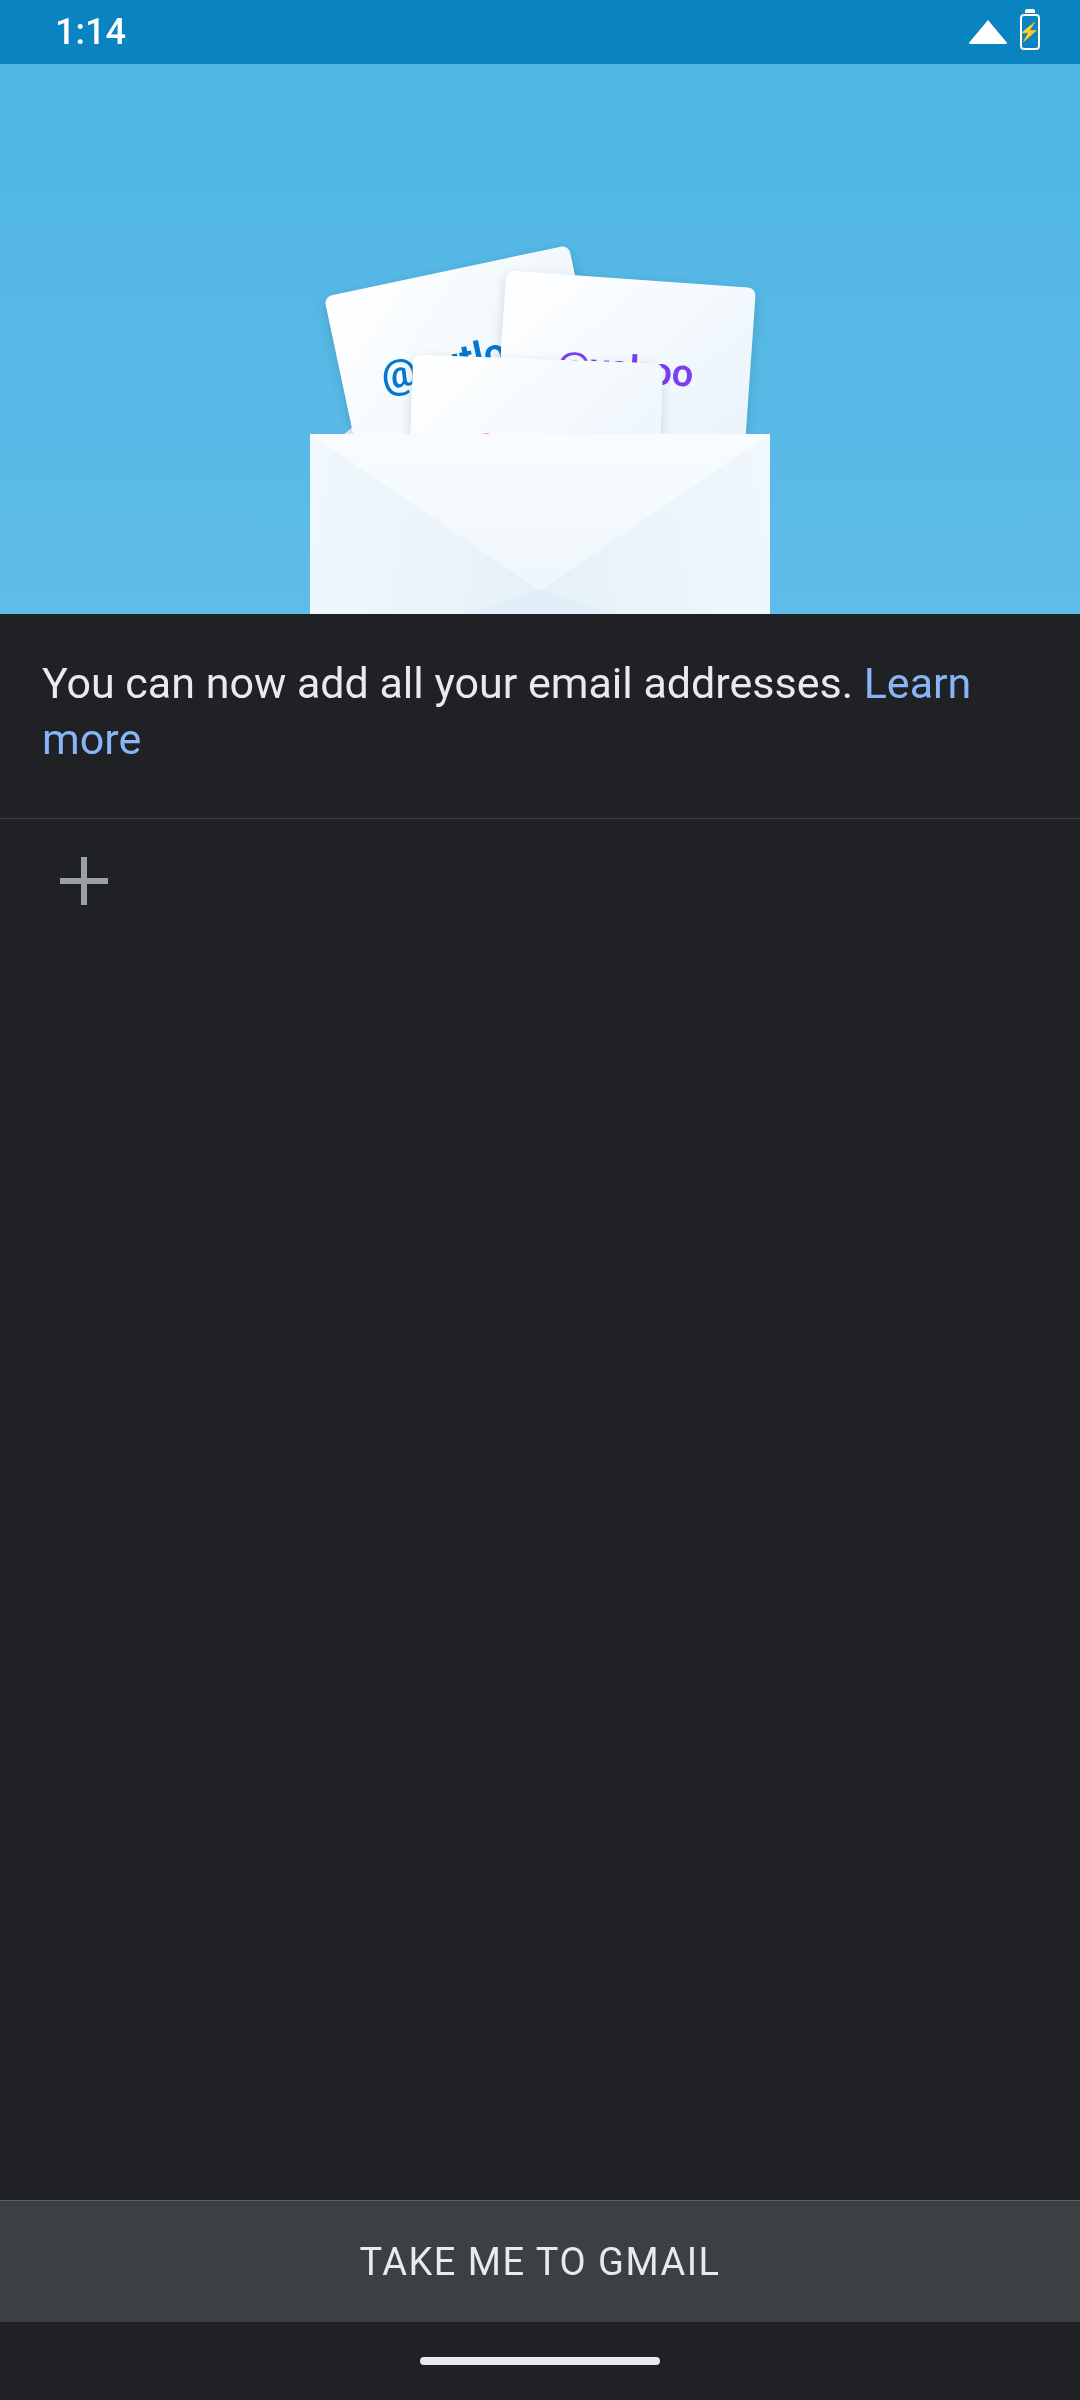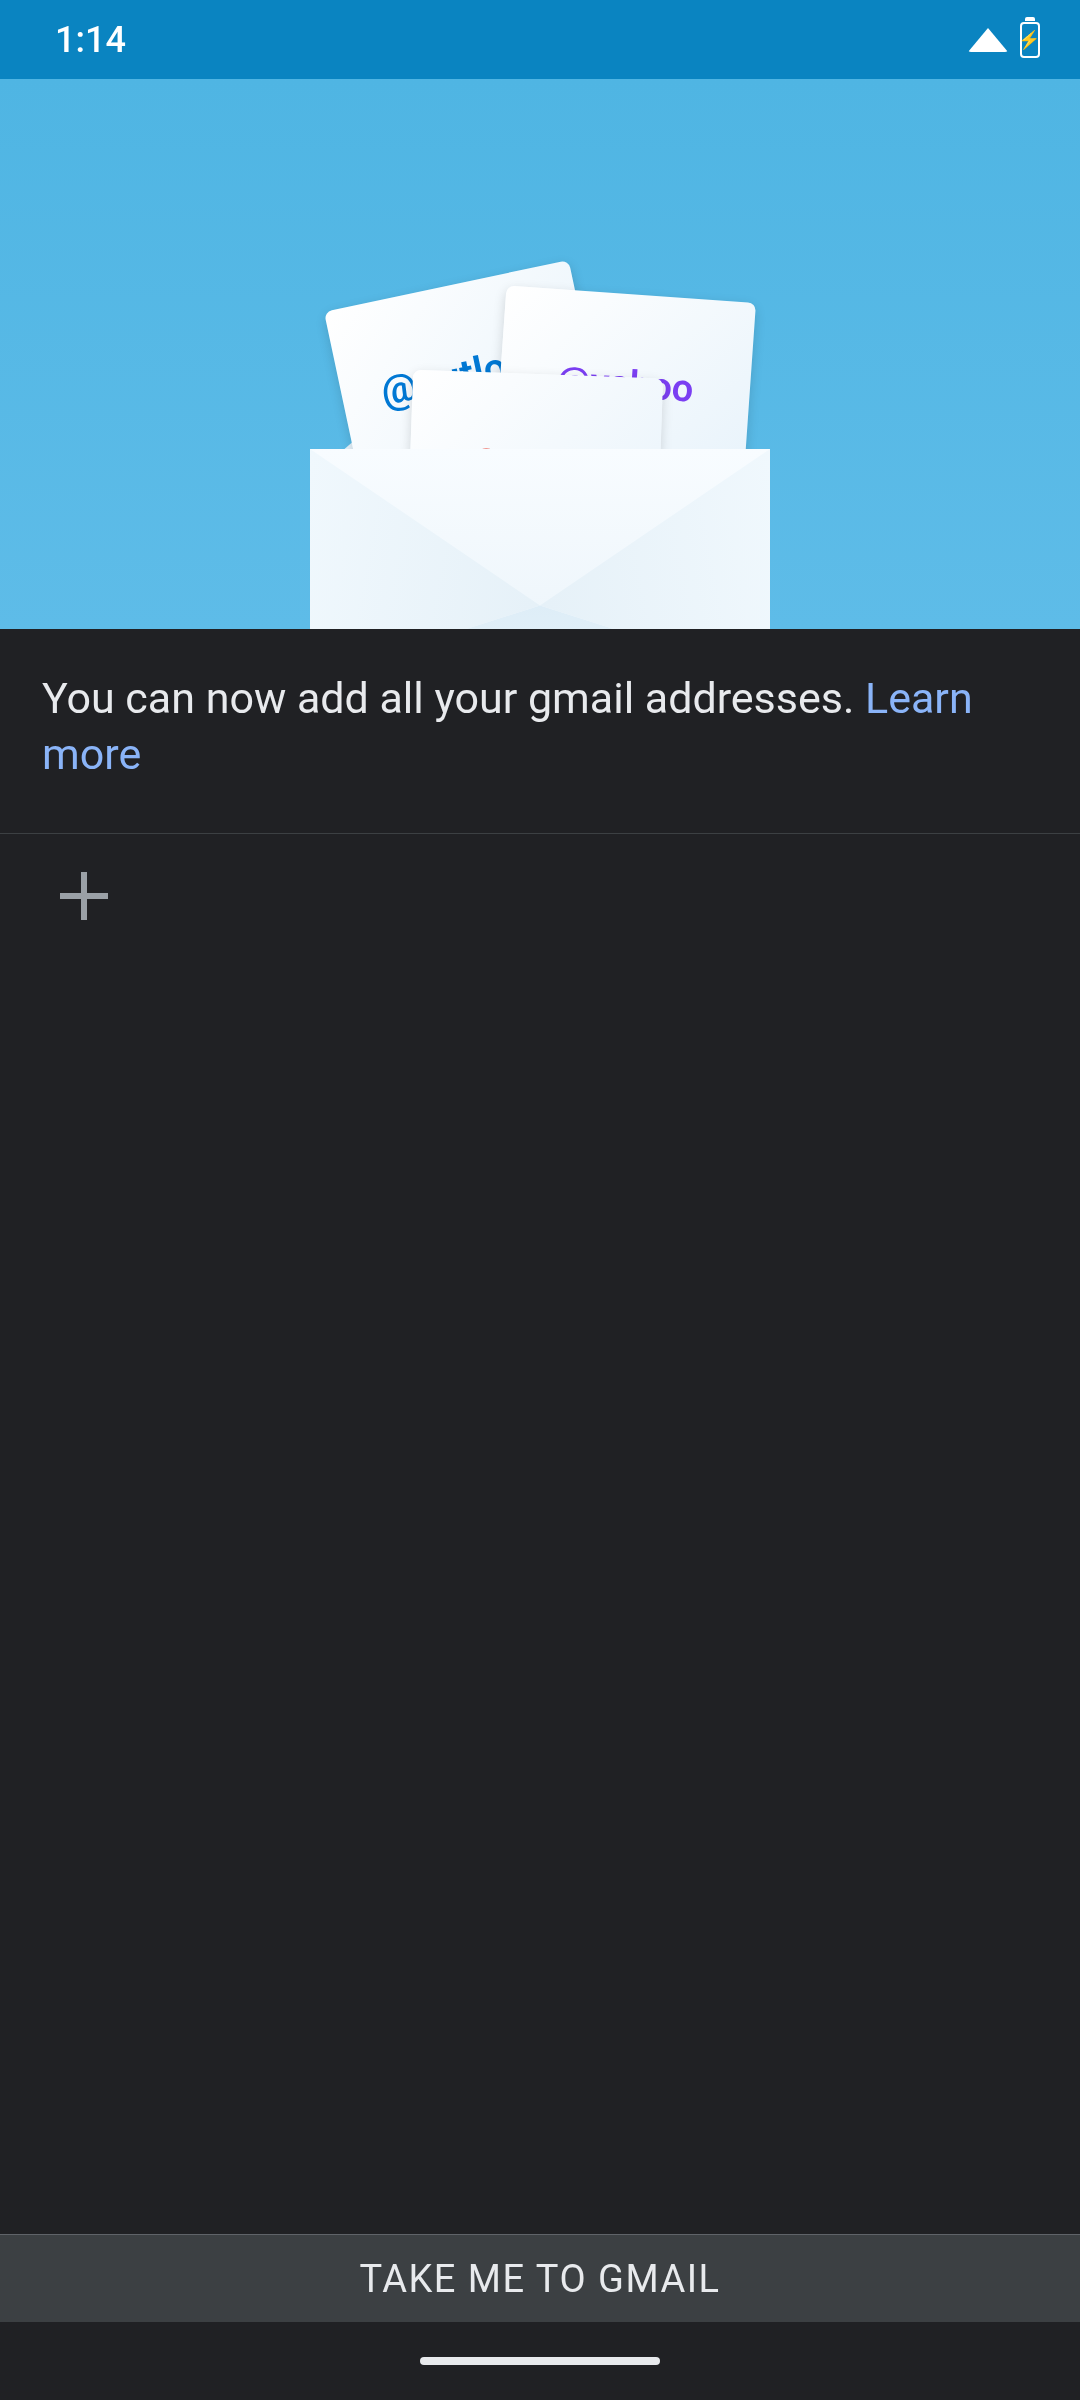--- a/index.html
+++ b/index.html
@@ -9,21 +9,21 @@
     }
     body {
       width: 1080px;
       height: 2400px;
       background: #202124;
       font-family: 'Roboto', 'Helvetica Neue', Arial, sans-serif;
       overflow: hidden;
       position: relative;
     }
     .status-bar {
-      height: 79px;
+      height: 64px;
       background: #0a84c1;
       display: flex;
       align-items: center;
       justify-content: space-between;
       padding: 0 40px 0 55px;
       color: white;
     }
     .status-time {
       font-size: 36px;
       font-weight: 500;
@@ -217,21 +217,21 @@
     .add-email-text {
       font-size: 43px;
       color: #8ab4f8;
       font-weight: 400;
     }
     .bottom-button {
       position: absolute;
       bottom: 78px;
       left: 0;
       right: 0;
-      height: 88px;
+      height: 122px;
       background: #3c4043;
       display: flex;
       align-items: center;
       justify-content: center;
       border-top: 1px solid #5f6368;
     }
     .bottom-button-text {
       font-size: 38px;
       color: #e8eaed;
       letter-spacing: 1.5px;
@@ -275,21 +275,21 @@
     <div class="card card-yahoo">@yahoo</div>
     <div class="card card-gmail">@gmail</div>
     <div class="envelope-front"></div>
     <div class="envelope-front-left"></div>
     <div class="envelope-front-right"></div>
   </div>
 </div>
 
 <div class="info-text">
   <div class="info-text-content">
-    <span>You can now add all your gmail addresses. </span><span class="learn-more">Learn more</span>
+    <span>You can now add all your email addresses. </span><span class="learn-more">Learn more</span>
   </div>
 </div>
 
 <div class="add-email-row">
   <div class="plus-icon"></div>
 </div>
 
 <div class="bottom-button">
   <div class="bottom-button-text">TAKE ME TO GMAIL</div>
 </div>

